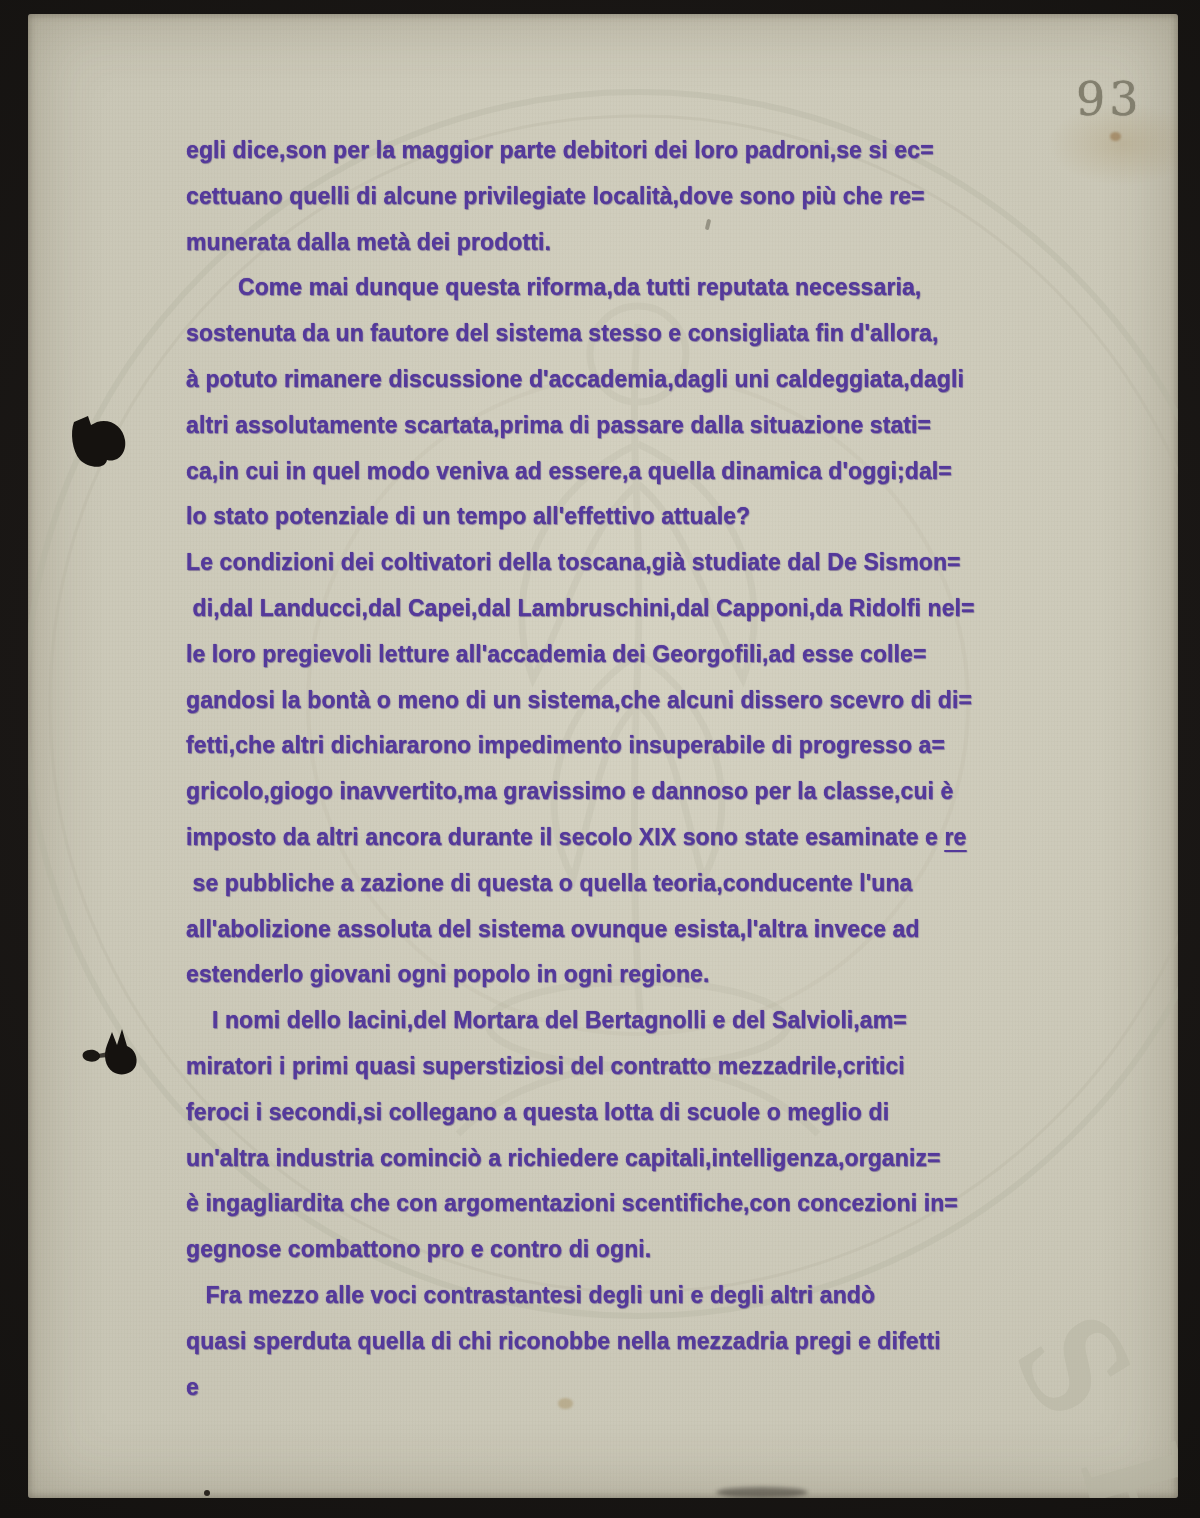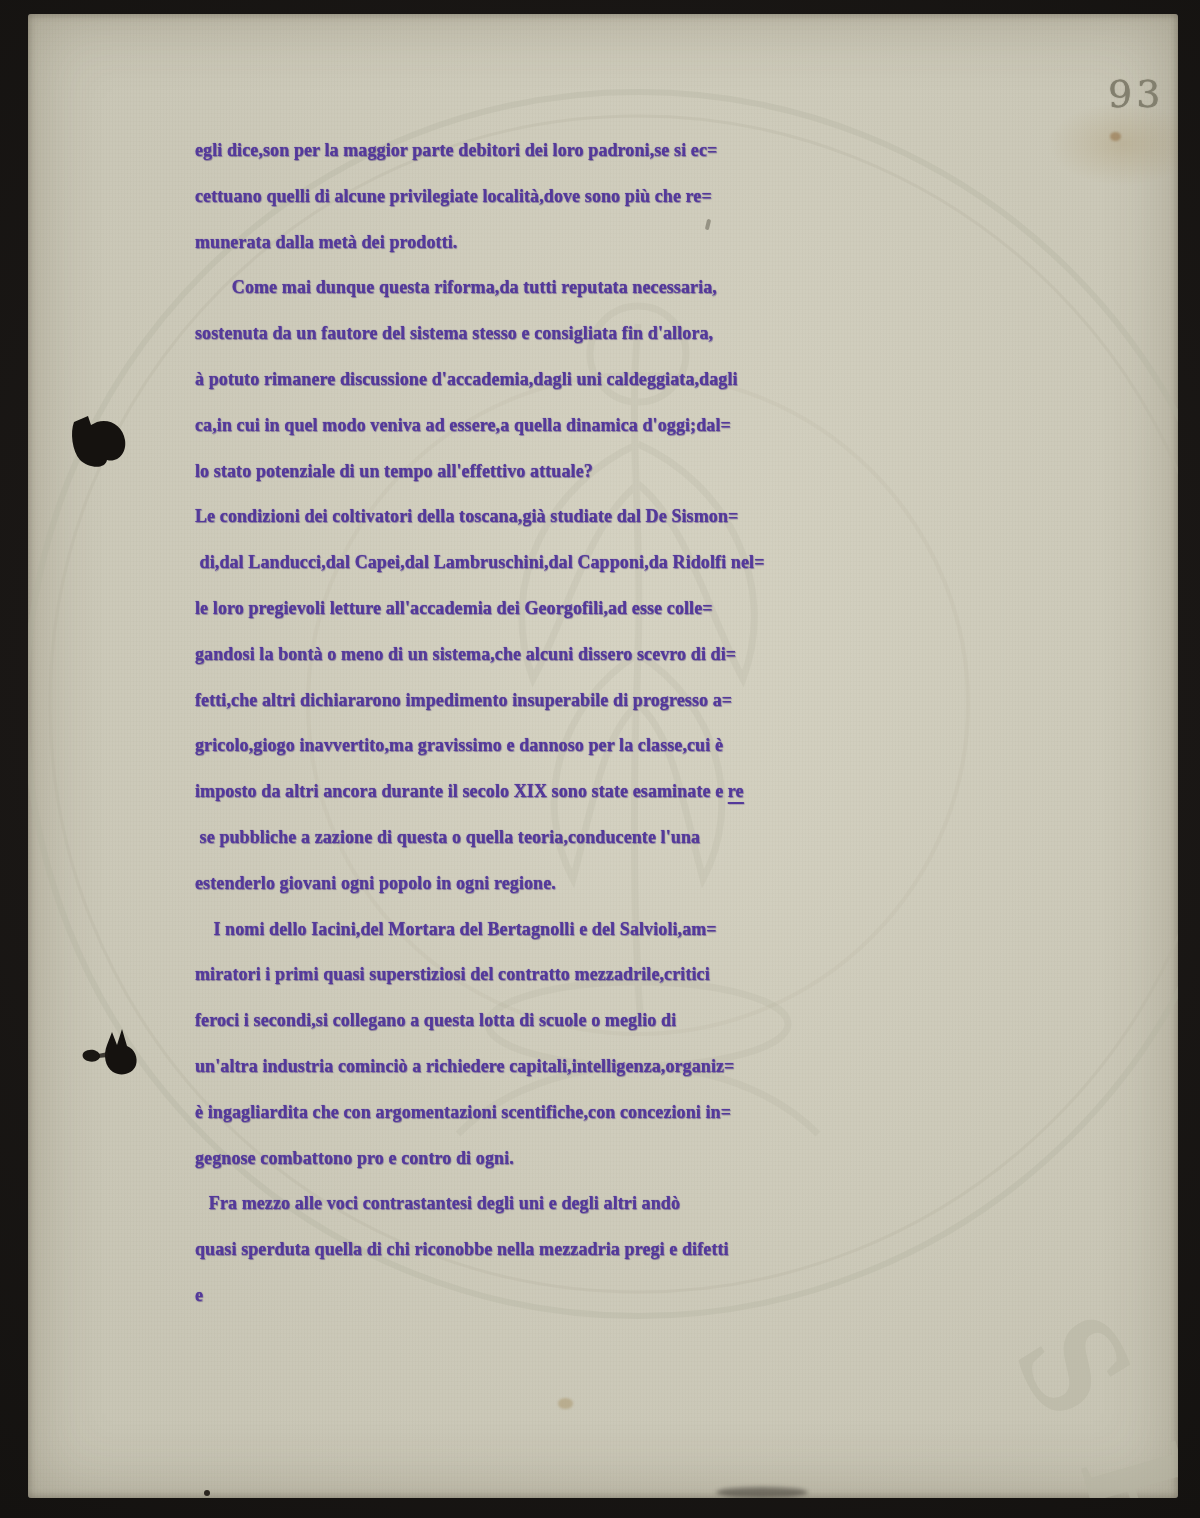--- a/index.html
+++ b/index.html
@@ -15,27 +15,27 @@
       radial-gradient(ellipse at 52% 42%, rgba(255,255,255,.06), rgba(0,0,0,.05) 82%),
       repeating-linear-gradient(90deg, rgba(92,86,58,.028) 0 1px, transparent 1px 3px),
       repeating-linear-gradient(0deg, rgba(92,86,58,.02) 0 1px, transparent 1px 4px),
       #d3d0bf;
     box-shadow: inset 0 0 70px rgba(73,62,40,.28), inset 0 0 8px rgba(42,36,24,.4);
   }
   .wm{position:absolute;left:0;top:0;z-index:1;pointer-events:none;}
   .wm text{font-family:"Liberation Serif", serif;font-weight:bold;}
   .pagenum{
     position:absolute;left:1048px;top:58px;z-index:3;
-    font-family:"DejaVu Serif", serif;font-size:38px;letter-spacing:4px;
-    color:#827f6e;text-shadow:0 0 1px rgba(100,96,80,.7);margin-left:32px;
+    font-family:"DejaVu Serif", serif;font-size:46px;letter-spacing:4px;
+    color:#827f6e;text-shadow:0 0 1px rgba(100,96,80,.7);
   }
   .textblock{
-    position:absolute;left:167px;top:114px;z-index:3;width:970px;
-    font-family:Liberation Serif, serif;font-weight:bold;
-    font-size:18px;color:#54399b;letter-spacing:.1px;
+    position:absolute;left:158px;top:114px;z-index:3;width:970px;
+    font-family:Liberation Sans, sans-serif;font-weight:bold;
+    font-size:23px;color:#54399b;letter-spacing:.1px;
     text-shadow:0 0 1px rgba(84,57,153,.85), .7px .5px .8px rgba(60,40,110,.45);
   }
   .tline{white-space:pre;height:45.8px;line-height:45.8px;}
   .tline u{text-decoration-thickness:2px;text-underline-offset:5px;}
   .blots{position:absolute;left:0;top:0;z-index:4;pointer-events:none;}
   .stain{position:absolute;z-index:2;border-radius:50%;pointer-events:none;}
   .stain-top-right{left:1020px;top:88px;width:150px;height:84px;
     background:radial-gradient(ellipse, rgba(146,116,58,.20), rgba(146,116,58,0) 70%);}
   .stain-dot{left:1082px;top:118px;width:11px;height:9px;background:rgba(136,94,44,.45);filter:blur(1px);}
   .stain-low{left:530px;top:1384px;width:15px;height:11px;background:rgba(150,118,60,.32);filter:blur(1px);}
@@ -81,30 +81,32 @@
 
   <div class="pagenum">93</div>
 
   <div class="textblock">
       <div class="tline">egli dice,son per la maggior parte debitori dei loro padroni,se si ec=</div>
       <div class="tline">cettuano quelli di alcune privilegiate località,dove sono più che re=</div>
       <div class="tline">munerata dalla metà dei prodotti.</div>
       <div class="tline">        Come mai dunque questa riforma,da tutti reputata necessaria,</div>
       <div class="tline">sostenuta da un fautore del sistema stesso e consigliata fin d'allora,</div>
       <div class="tline">à potuto rimanere discussione d'accademia,dagli uni caldeggiata,dagli</div>
+      <div class="tline">altri assolutamente scartata,prima di passare dalla situazione stati=</div>
       <div class="tline">ca,in cui in quel modo veniva ad essere,a quella dinamica d'oggi;dal=</div>
       <div class="tline">lo stato potenziale di un tempo all'effettivo attuale?</div>
       <div class="tline">Le condizioni dei coltivatori della toscana,già studiate dal De Sismon=</div>
       <div class="tline"> di,dal Landucci,dal Capei,dal Lambruschini,dal Capponi,da Ridolfi nel=</div>
       <div class="tline">le loro pregievoli letture all'accademia dei Georgofili,ad esse colle=</div>
       <div class="tline">gandosi la bontà o meno di un sistema,che alcuni dissero scevro di di=</div>
       <div class="tline">fetti,che altri dichiararono impedimento insuperabile di progresso a=</div>
       <div class="tline">gricolo,giogo inavvertito,ma gravissimo e dannoso per la classe,cui è</div>
       <div class="tline">imposto da altri ancora durante il secolo XIX sono state esaminate e <u>re</u></div>
       <div class="tline"> se pubbliche a zazione di questa o quella teoria,conducente l'una</div>
+      <div class="tline">all'abolizione assoluta del sistema ovunque esista,l'altra invece ad</div>
       <div class="tline">estenderlo giovani ogni popolo in ogni regione.</div>
       <div class="tline">    I nomi dello Iacini,del Mortara del Bertagnolli e del Salvioli,am=</div>
       <div class="tline">miratori i primi quasi superstiziosi del contratto mezzadrile,critici</div>
       <div class="tline">feroci i secondi,si collegano a questa lotta di scuole o meglio di</div>
       <div class="tline">un'altra industria cominciò a richiedere capitali,intelligenza,organiz=</div>
       <div class="tline">è ingagliardita che con argomentazioni scentifiche,con concezioni in=</div>
       <div class="tline">gegnose combattono pro e contro di ogni.</div>
       <div class="tline">   Fra mezzo alle voci contrastantesi degli uni e degli altri andò</div>
       <div class="tline">quasi sperduta quella di chi riconobbe nella mezzadria pregi e difetti</div>
       <div class="tline">e</div>

